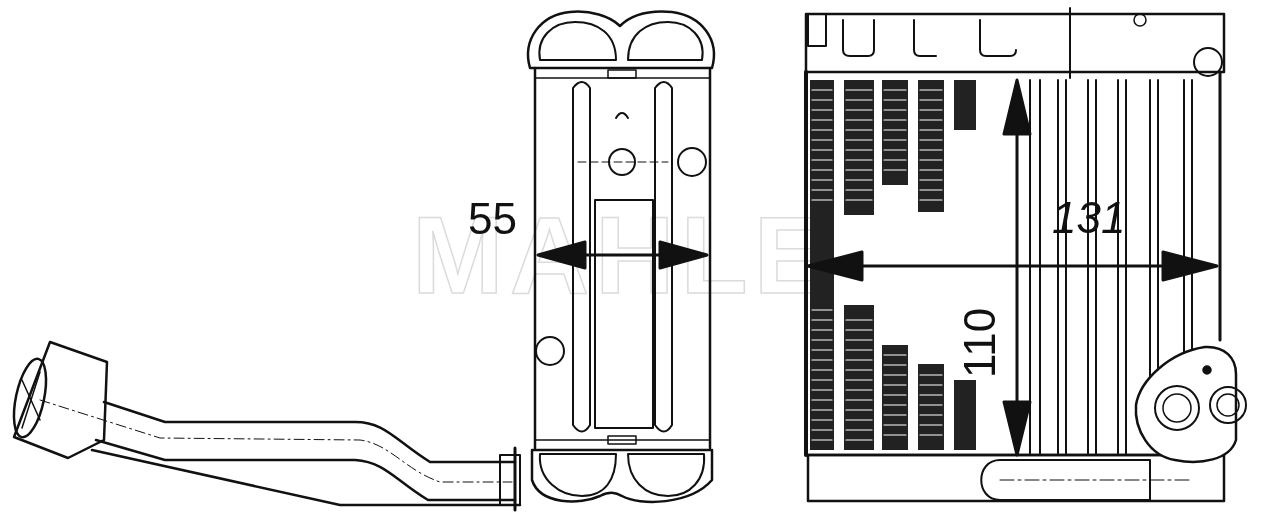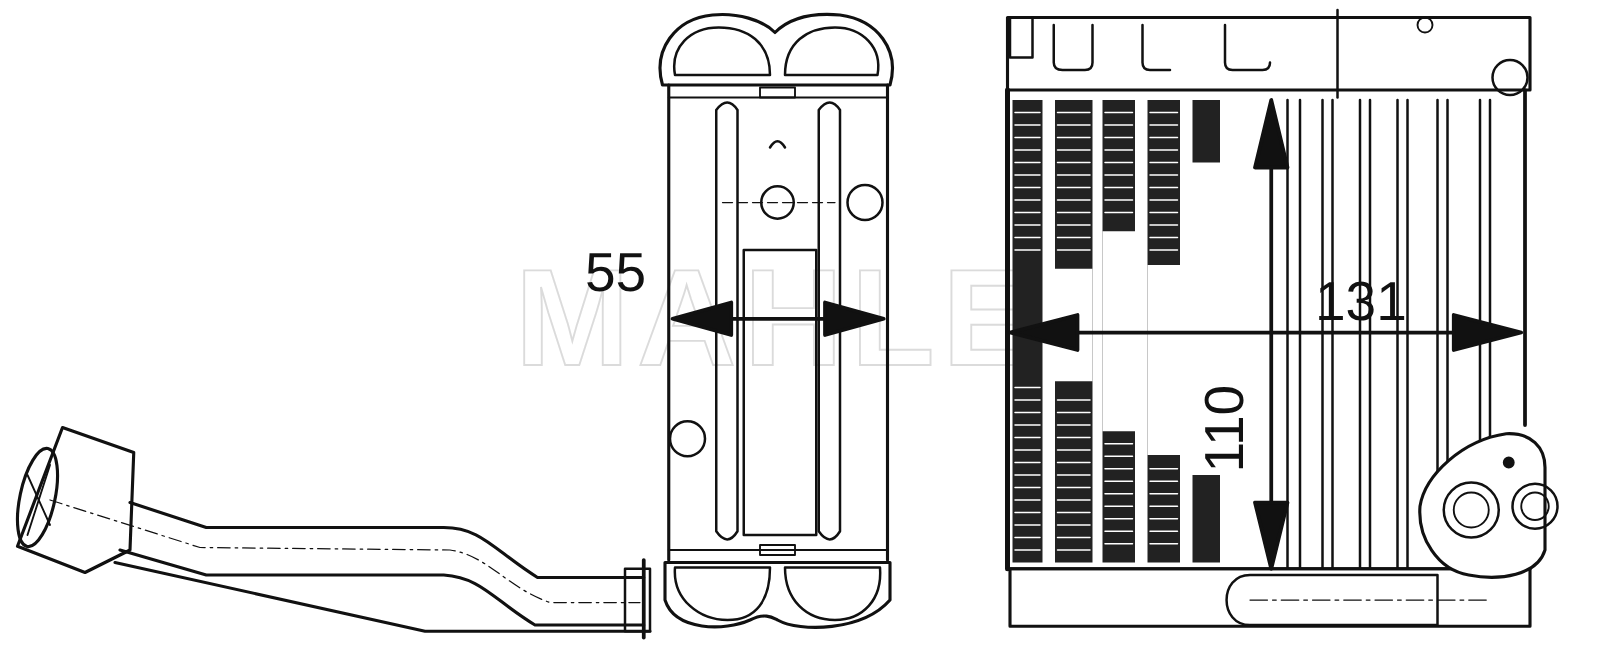--- a/index.html
+++ b/index.html
@@ -1,20 +1,20 @@
 <!DOCTYPE html>
 <html><head>
 <meta charset="utf-8">
 <style>
   html, body { margin: 0; padding: 0; background: #ffffff; }
   body { width: 1280px; height: 521px; overflow: hidden; position: relative; font-family: "Liberation Sans", sans-serif; }
   #canvas { position: absolute; left: 0; top: 0; width: 1280px; height: 521px; }
   .dim { position: absolute; font-family: "Liberation Sans", sans-serif; color: #111; font-size: 44px; line-height: 1; }
   #dim-55 { left: 468px; top: 197px; }
-  #dim-131 { left: 1052px; top: 220px; }
+  #dim-131 { left: 1052px; top: 196px; font-style: italic; }
   #dim-110 { left: 958px; top: 290px; transform: rotate(-90deg); transform-origin: left top; top: 378px; }
   .watermark { position: absolute; left: 412px; top: 191px; font-size: 110px; font-weight: bold; letter-spacing: 6px;
                color: transparent; -webkit-text-stroke: 1.5px #d8d8d8; opacity: 0.9; }
 </style>
 </head>
 <body>
 
 <div class="watermark">MAHLE</div>
 
 <svg id="canvas" viewBox="0 0 1280 521" xmlns="http://www.w3.org/2000/svg">

